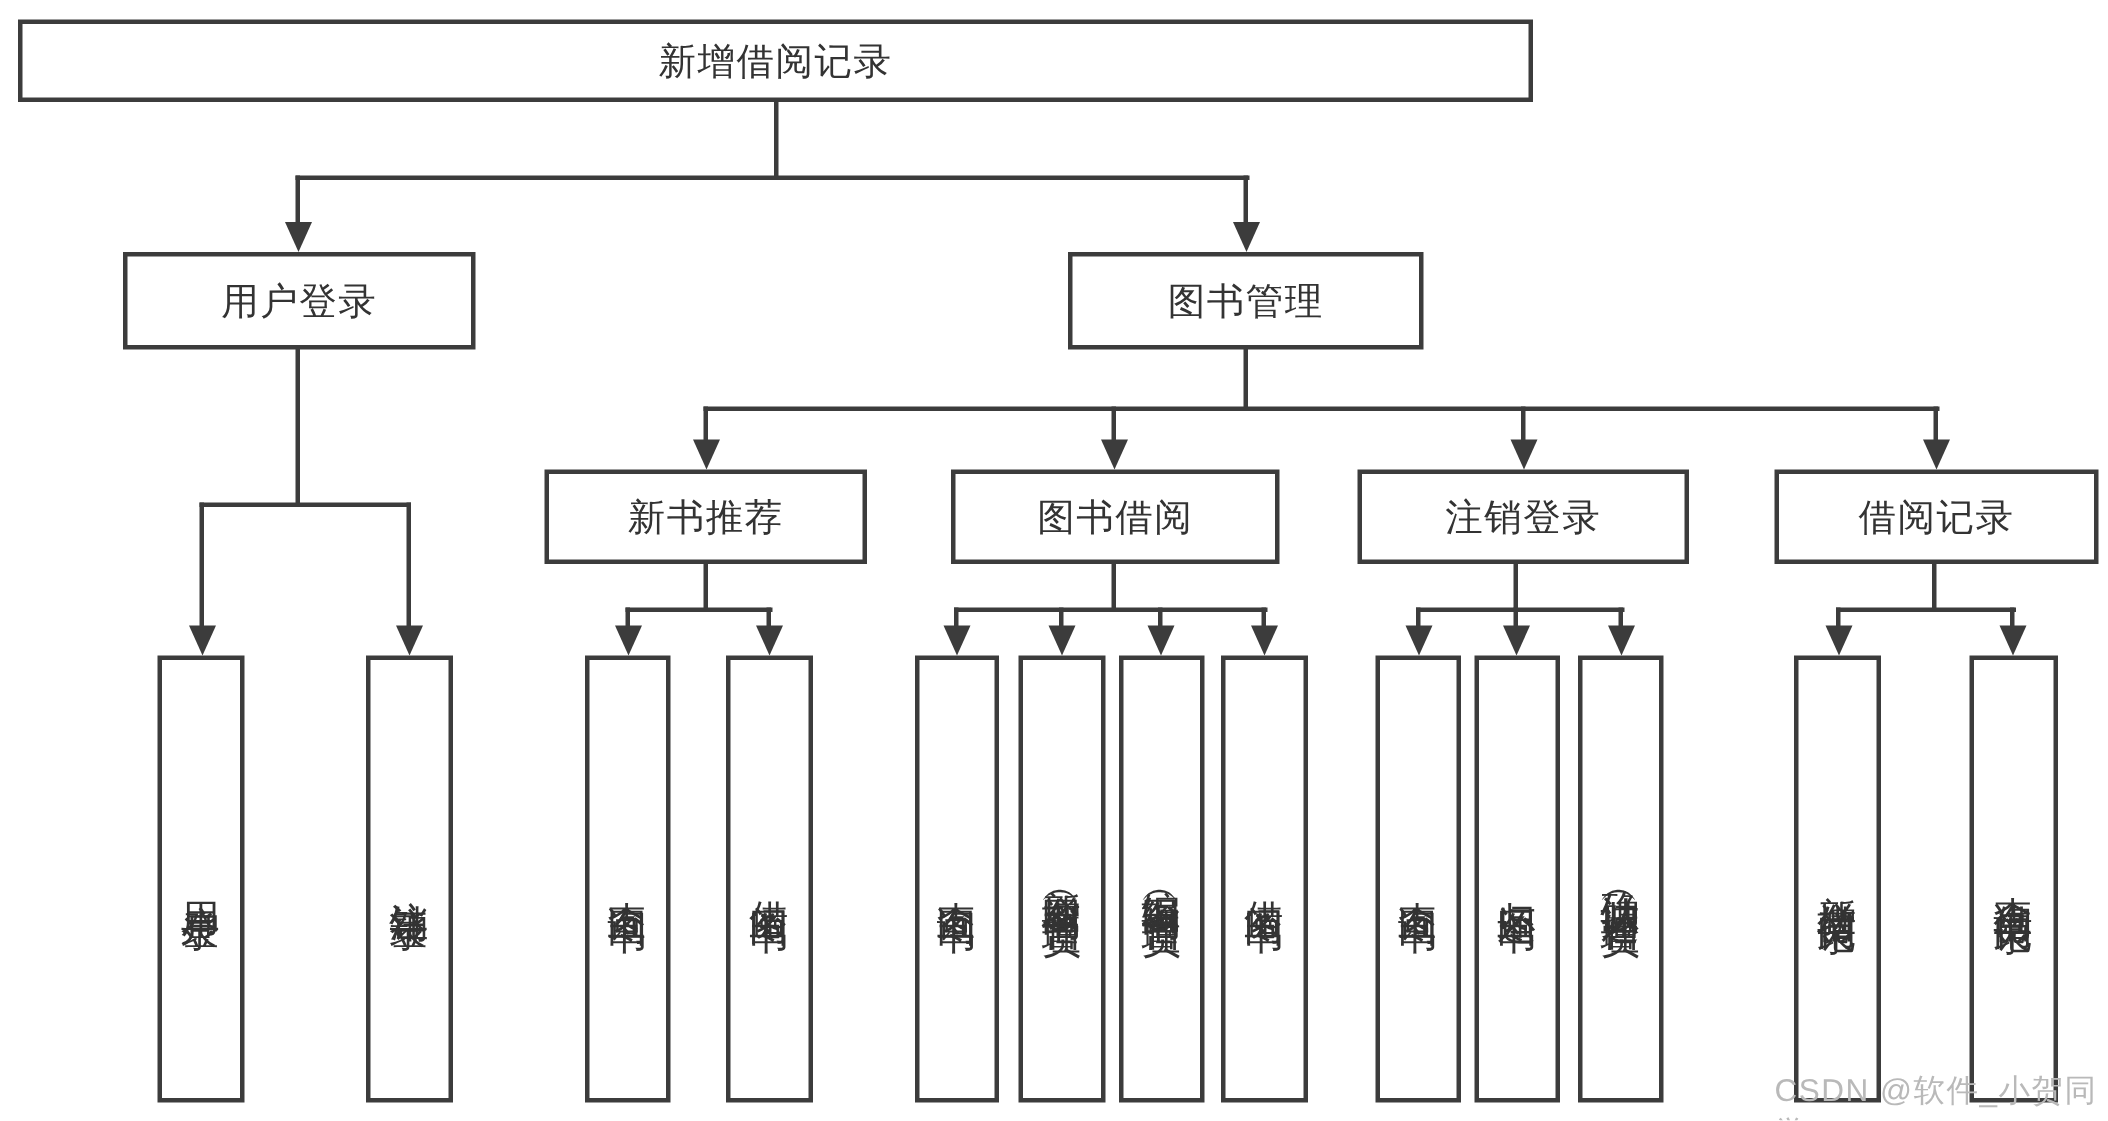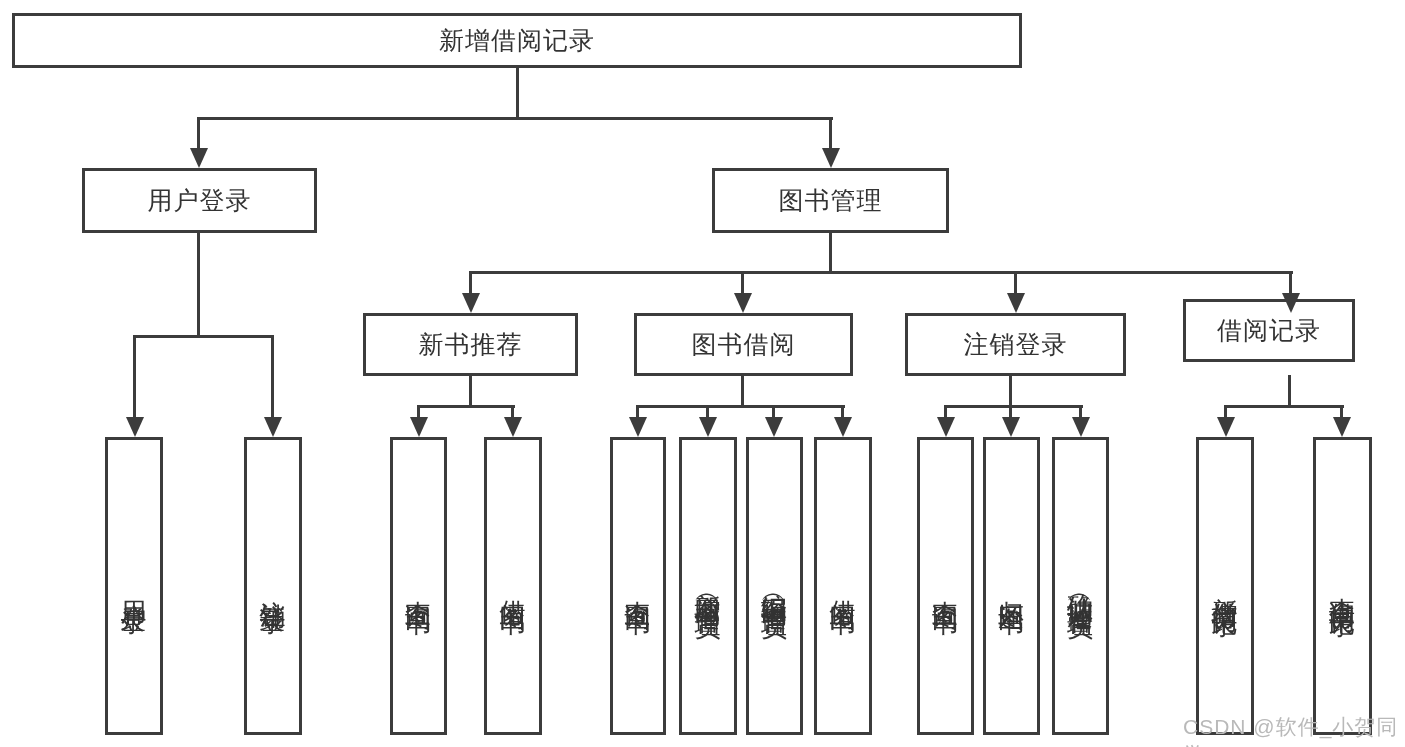--- a/index.html
+++ b/index.html
@@ -35,21 +35,21 @@
 <div class="canvas">
 
   <div class="node" style="left:12px;top:13px;width:1010px;height:55px">新增借阅记录</div>
 
   <div class="node" style="left:82px;top:168px;width:235px;height:65px">用户登录</div>
   <div class="node" style="left:363px;top:313px;width:215px;height:63px">新书推荐</div>
 
   <div class="node" style="left:712px;top:168px;width:237px;height:65px">图书管理</div>
   <div class="node" style="left:634px;top:313px;width:219px;height:63px">图书借阅</div>
   <div class="node" style="left:905px;top:313px;width:221px;height:63px">注销登录</div>
-  <div class="node" style="left:1183px;top:299px;width:172px;height:63px">借阅记录</div>
+  <div class="node" style="left:1183px;top:313px;width:216px;height:63px">借阅记录</div>
 
   <div class="node v" style="left:105px;width:58px">用户登录</div>
   <div class="node v" style="left:244px;width:58px">注销登录</div>
 
   <div class="node v" style="left:390px;width:57px">查询图书</div>
   <div class="node v" style="left:484px;width:58px">借阅图书</div>
 
   <div class="node v" style="left:610px;width:56px">查询图书</div>
   <div class="node v" style="left:679px;width:58px">新增图书（管理员）</div>
   <div class="node v" style="left:746px;width:57px">编辑图书（管理员）</div>

